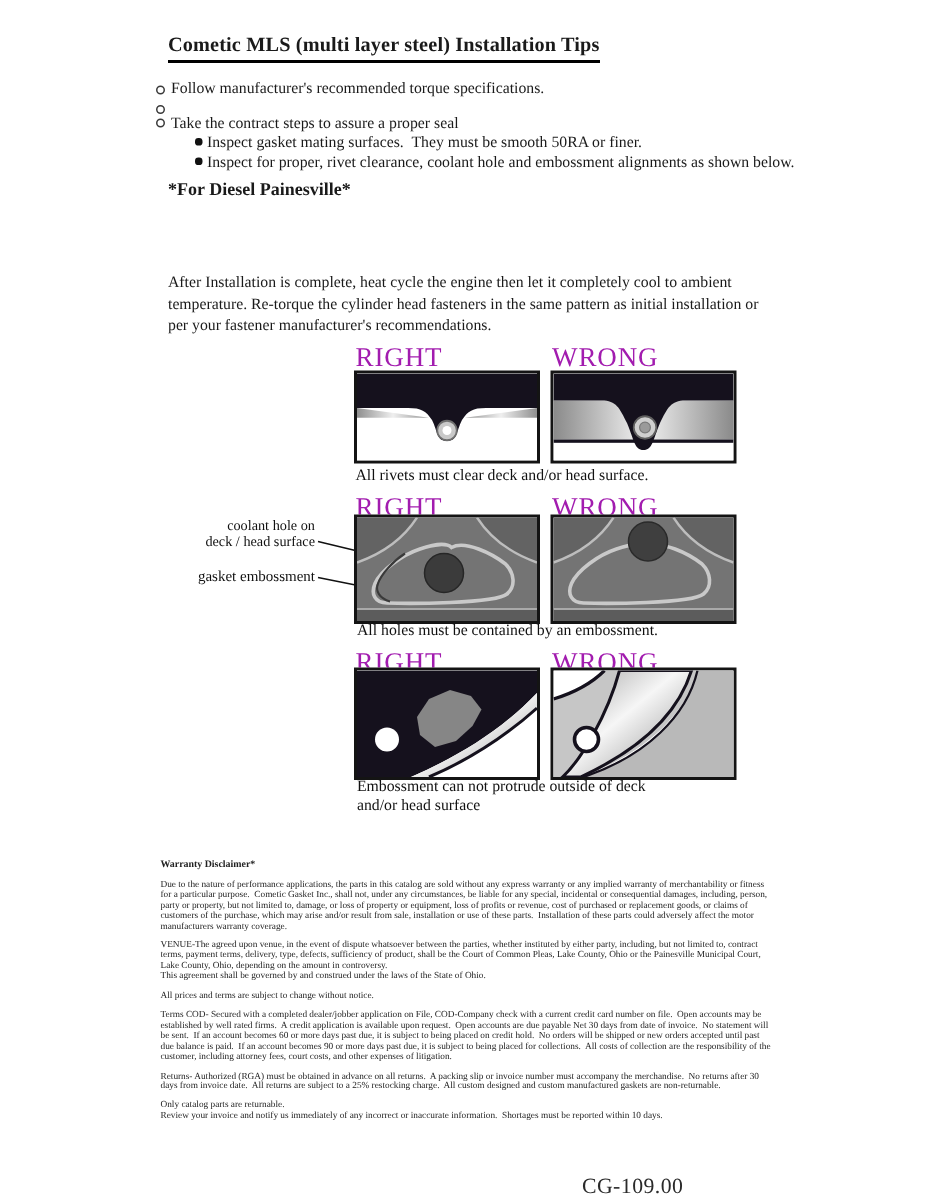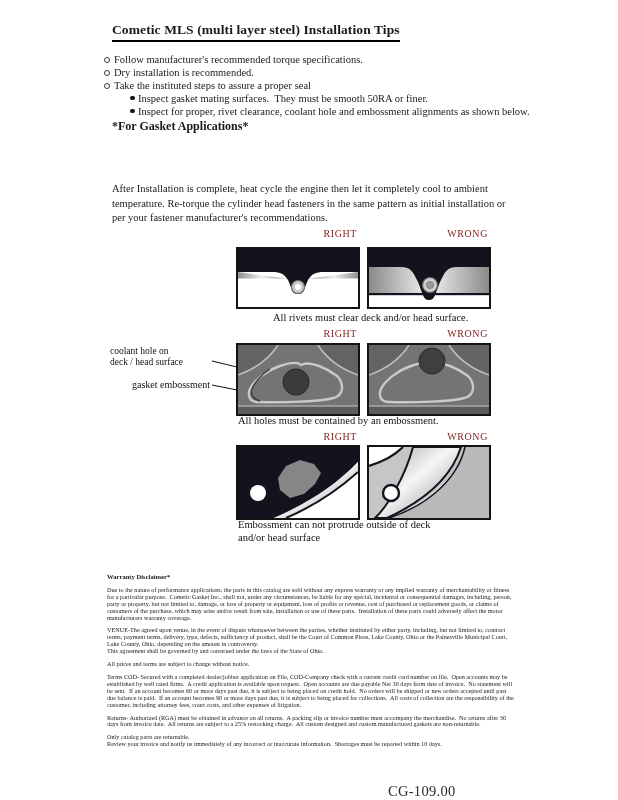--- a/index.html
+++ b/index.html
@@ -33,29 +33,29 @@
     margin:3.5px 3.5px 0 0;background:#111;
   }
   
   .diesel-h{left:112px;top:119px;font-size:12px;font-weight:bold;}
   .para{font-size:10.5px;line-height:13.5px;width:404px;white-space:pre-wrap;}
   .para1{left:112px;top:137px;}
   .para2{left:112px;top:170px;line-height:14.5px;margin-top:12px;}
   .note{left:112px;top:213px;font-size:10.5px;}
   
   .fig-label{
-    width:120px;text-align:right;font-size:10px;letter-spacing:.6px;color:#7f1d1d;
+    width:120px;text-align:left;font-size:18px;letter-spacing:.6px;color:#a21caf;
   }
   .fig-box{
     width:120px;border:2.5px solid #141414;background:#fff;box-sizing:content-box;
   }
   .fig-box svg{display:block;}
   .caption{font-size:10.5px;line-height:12.5px;color:#111;white-space:pre-line;}
   .callouts{
-    left:110px;top:346px;width:100px;
+    left:110px;top:346px;width:100px;text-align:right;
     font-size:9.5px;line-height:11px;color:#111;white-space:pre-line;
   }
   .callout2{left:110px;top:379px;width:100px;text-align:right;font-size:10px;color:#111;}
   
   .warranty{left:107px;top:574px;width:407px;font-size:6.2px;line-height:6.9px;color:#222;}
   .warranty .wh{font-weight:bold;font-size:6.6px;margin:0 0 6px 0;}
   .warranty p{margin:0 0 6px 0;white-space:pre-wrap;}
   .warranty p.tight{margin:0;}
   .doc-code{left:388px;top:783px;font-size:14.5px;color:#2a2a2a;letter-spacing:.3px;}
 </style>
@@ -66,37 +66,36 @@
 
   <div class="abs title">Cometic MLS (multi layer steel) Installation Tips</div>
 
   <div class="abs bullets">
     <div class="b-row">
       <span class="marker-open"></span>
       <span>Follow manufacturer's recommended torque specifications.</span>
     </div>
     <div class="b-row">
       <span class="marker-open"></span>
-      <span>Dry installation is recommended.</span>
     </div>
     <div class="b-row">
       <span class="marker-open"></span>
-      <span>Take the instituted steps to assure a proper seal</span>
+      <span>Take the contract steps to assure a proper seal</span>
     </div>
     <div class="b-row sub">
       <span class="marker-filled"></span>
       <span>Inspect gasket mating surfaces.  They must be smooth 50RA or finer.</span>
     </div>
     <div class="b-row sub">
       <span class="marker-filled"></span>
       <span>Inspect for proper, rivet clearance, coolant hole and embossment alignments as shown below.</span>
     </div>
   </div>
 
-  <div class="abs diesel-h">*For Gasket Applications*</div>
+  <div class="abs diesel-h">*For Diesel Painesville*</div>
   <div class="abs para para2">After Installation is complete, heat cycle the engine then let it completely cool to ambient temperature. Re-torque the cylinder head fasteners in the same pattern as initial installation or per your fastener manufacturer's recommendations.</div>
 
   <div class="abs fig-label" style="left:237px;top:228px;">RIGHT</div>
   <div class="abs fig-label" style="left:368px;top:228px;">WRONG</div>
 
   <div class="abs fig-box" style="left:236px;top:247px;">
     <svg width="120" height="58" viewBox="0 0 120 58">
       <defs>
         <linearGradient id="gA" x1="0" y1="0" x2="1" y2="0">
           <stop offset="0" stop-color="#8f8f8f"></stop>
@@ -124,21 +123,21 @@
       </defs>
       <rect width="120" height="58" fill="#ffffff"></rect>
       <rect y="18" width="120" height="26" fill="url(#gB)"></rect>
       <rect y="44" width="120" height="2.2" fill="#15111d"></rect>
       <path d="M0,0 H120 V18 H88 C78,18 76,23 71,33 C66,45 66,51 60,51 C54,51 54,45 49,33 C44,23 42,18 32,18 H0 Z" fill="#15111d"></path>
       <circle cx="61" cy="36" r="7.5" fill="#cfcfcf" stroke="#5f5f5f" stroke-width="1.2"></circle>
       <circle cx="61" cy="36" r="3.6" fill="#9a9a9a" stroke="#7a7a7a" stroke-width="0.8"></circle>
     </svg>
   </div>
 
-  <div class="abs caption" style="left:237px;top:312px;width:300px;margin-left:36px;">All rivets must clear deck and/or head surface.</div>
+  <div class="abs caption" style="left:237px;top:312px;width:300px;">All rivets must clear deck and/or head surface.</div>
 
   <div class="abs fig-label" style="left:237px;top:328px;">RIGHT</div>
   <div class="abs fig-label" style="left:368px;top:328px;">WRONG</div>
 
   <div class="abs callouts">coolant hole on
 deck / head surface</div>
   <div class="abs callout2">gasket embossment</div>
 
   <svg class="abs" style="left:204px;top:352px;" width="100" height="48">
     <line x1="8" y1="9" x2="91" y2="29" stroke="#111" stroke-width="1"></line>

